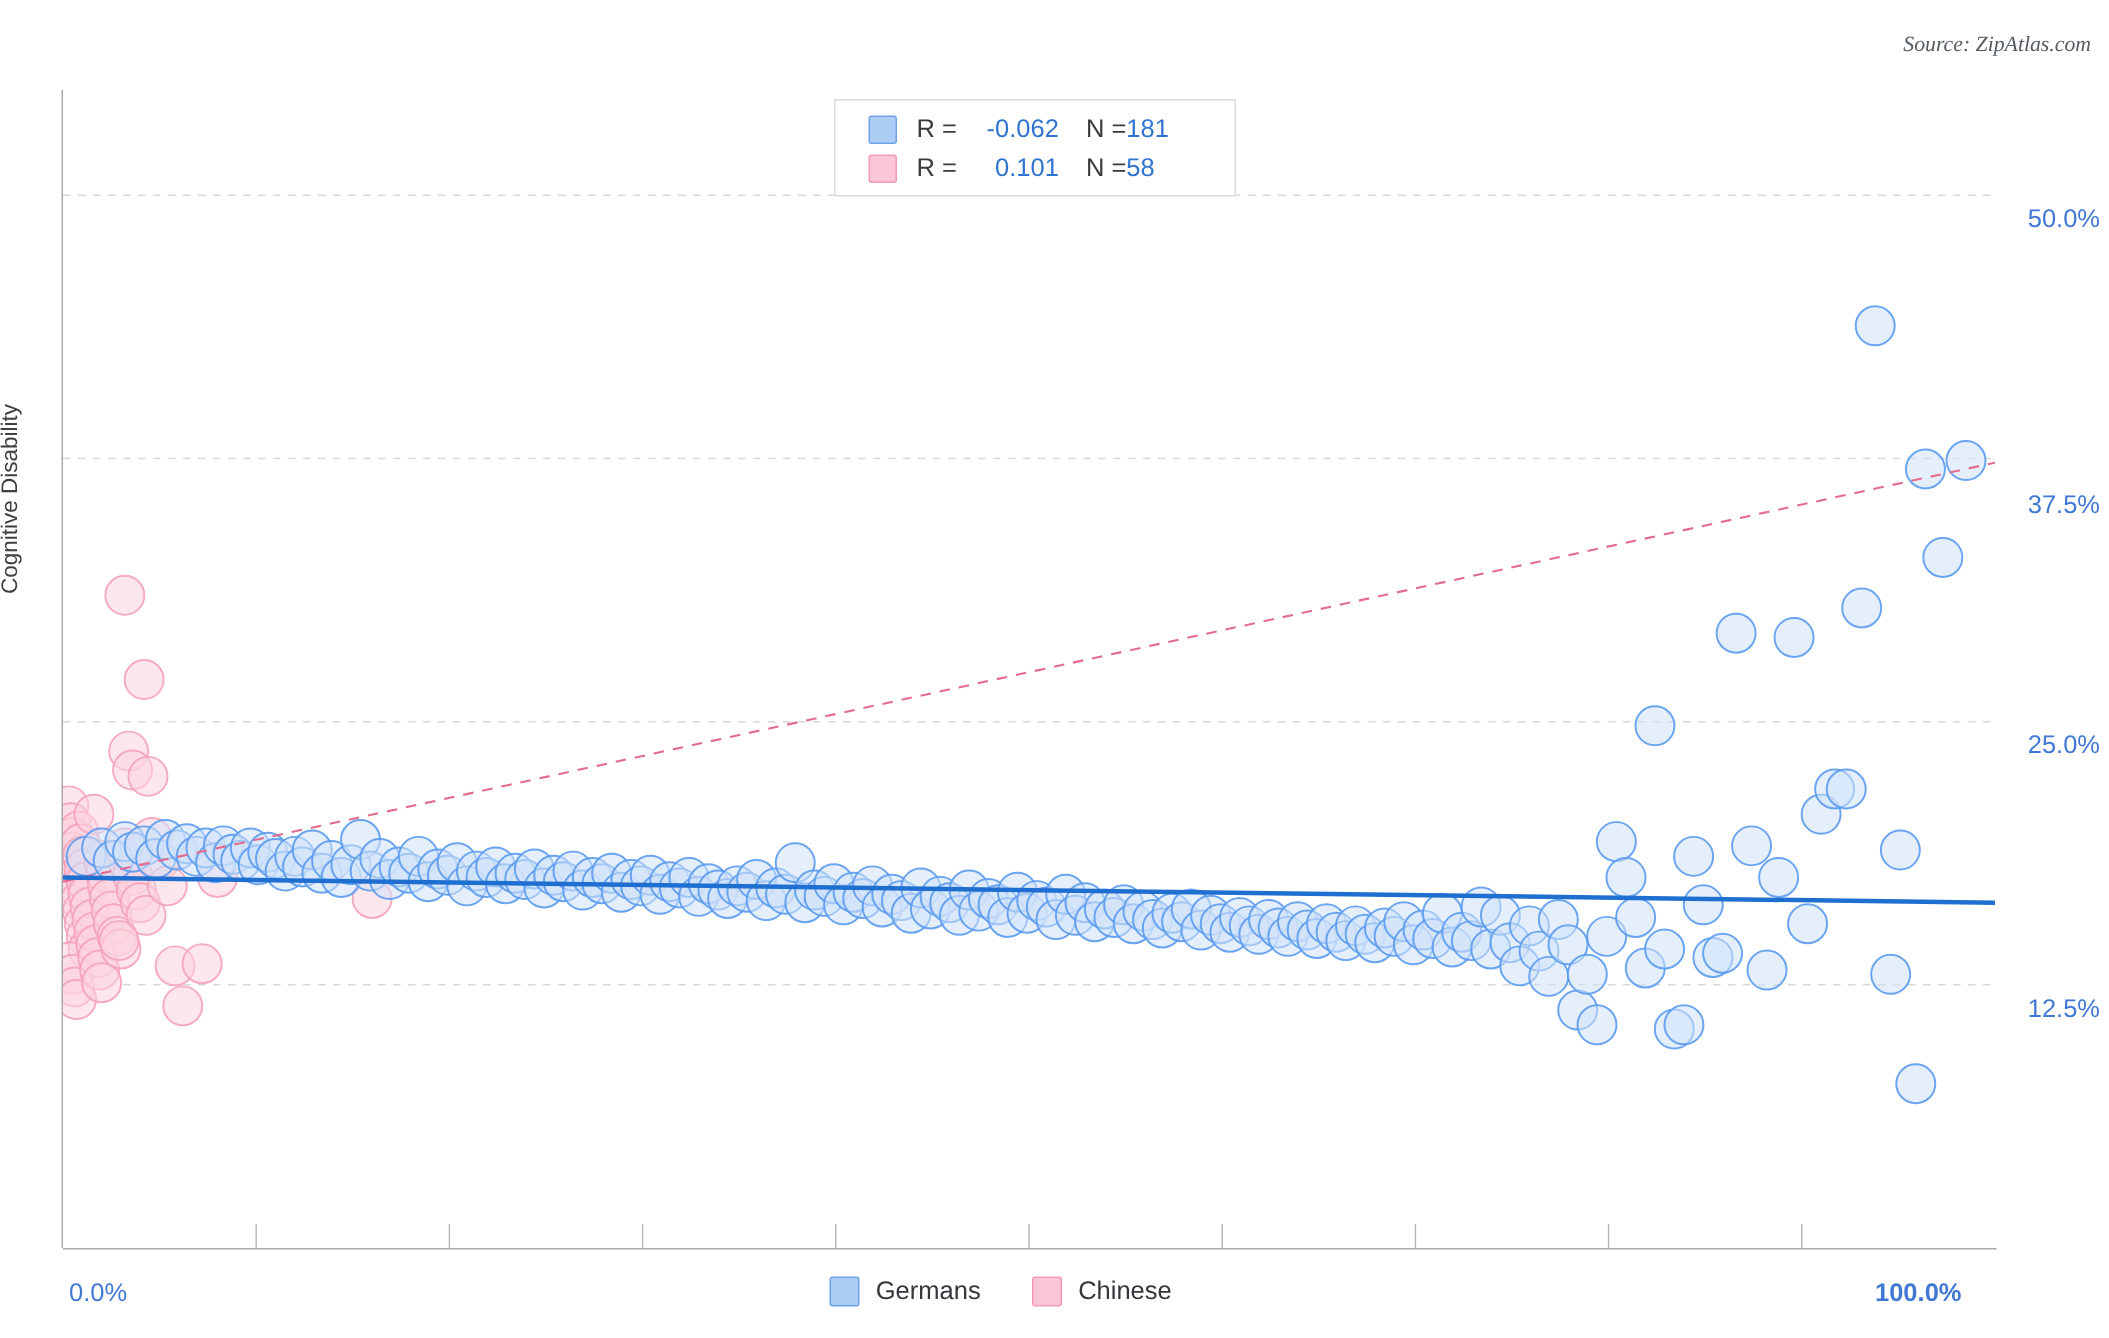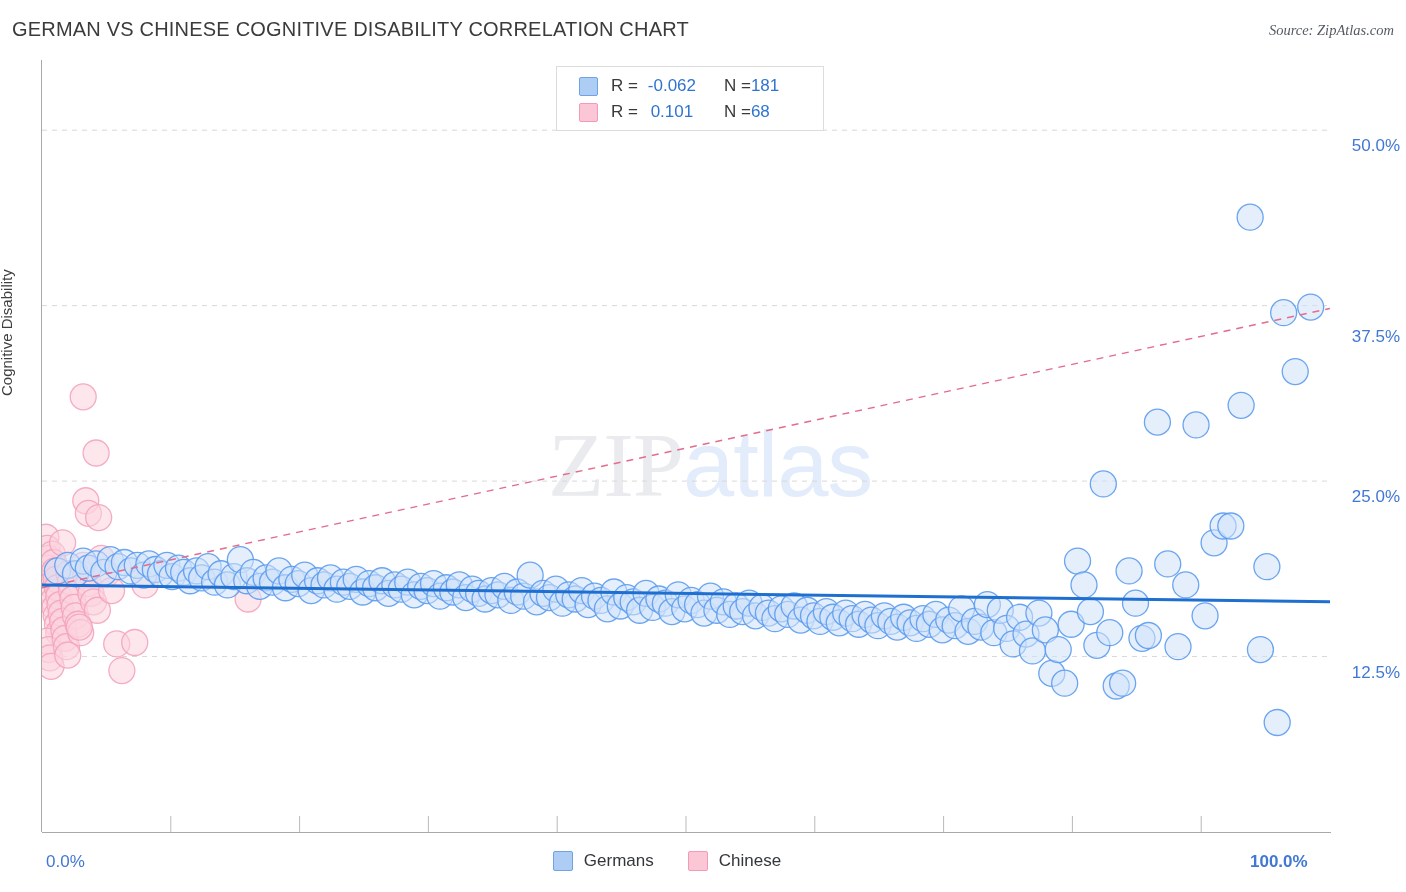--- a/index.html
+++ b/index.html
@@ -133,21 +133,21 @@
     border-radius: 2px;
     margin-right: 13px;
     box-sizing: border-box;
   }
   .sw-blue { background: #aecdf4; border: 1px solid #6fa3e8; }
   .sw-pink { background: #fbc6d6; border: 1px solid #f29ab6; }
   .stat-k { color: #3a3a3a; }
   .stat-v {
     color: #2f74d0;
     display: inline-block;
-    text-align: center;
+    text-align: right;
   }
   .rv { width: 68px; }
   .nv { width: 40px; text-align: left; }
   .gap { display: inline-block; width: 18px; }
   .botlegend {
     position: absolute;
     left: 0;
     top: 851px;
     width: 1334px;
     display: flex;
@@ -163,26 +163,24 @@
     height: 20px;
     border-radius: 2px;
     box-sizing: border-box;
   }
 </style>
 </head>
 <body>
 
 <div id="chart-root">
 
-  <div class="title">GERMAN VS CHINESE COGNITIVE DISABILITY CORRELATION CHART</div>
   <div class="source">Source: ZipAtlas.com</div>
 
   <div class="ytitle">Cognitive Disability</div>
 
-  <div class="watermark"><span class="wm-zip">ZIP</span><span class="wm-atlas">atlas</span></div>
 
   <svg class="plot" viewBox="0 0 1288 772" preserveAspectRatio="none">
     <g id="gridlines">
         <line x1="0" x2="1288" y1="596.5454545454545" y2="596.5454545454545" stroke="#d8d8d8" stroke-width="1" stroke-dasharray="5 5"></line>
         <line x1="0" x2="1288" y1="421.0909090909091" y2="421.0909090909091" stroke="#d8d8d8" stroke-width="1" stroke-dasharray="5 5"></line>
         <line x1="0" x2="1288" y1="245.63636363636363" y2="245.63636363636363" stroke="#d8d8d8" stroke-width="1" stroke-dasharray="5 5"></line>
         <line x1="0" x2="1288" y1="70.18181818181824" y2="70.18181818181824" stroke="#d8d8d8" stroke-width="1" stroke-dasharray="5 5"></line>
       </g>
     <g id="xticks">
         <line x1="128.8" x2="128.8" y1="756" y2="772" stroke="#b9b9b9" stroke-width="1"></line>
@@ -474,21 +472,21 @@
       <span class="gap"></span>
       <span class="stat-k">N =</span>
       <span class="stat-v nv">181</span>
     </div>
     <div class="statrow r2">
       <span class="swatch sw-pink"></span>
       <span class="stat-k">R =</span>
       <span class="stat-v rv">0.101</span>
       <span class="gap"></span>
       <span class="stat-k">N =</span>
-      <span class="stat-v nv">68</span>
+      <span class="stat-v nv">58</span>
     </div>
   </div>
 
   <div class="botlegend">
     <div class="bl-item">
       <span class="bl-sw sw-blue"></span>
       <span>Germans</span>
     </div>
     <div class="bl-item">
       <span class="bl-sw sw-pink"></span>

